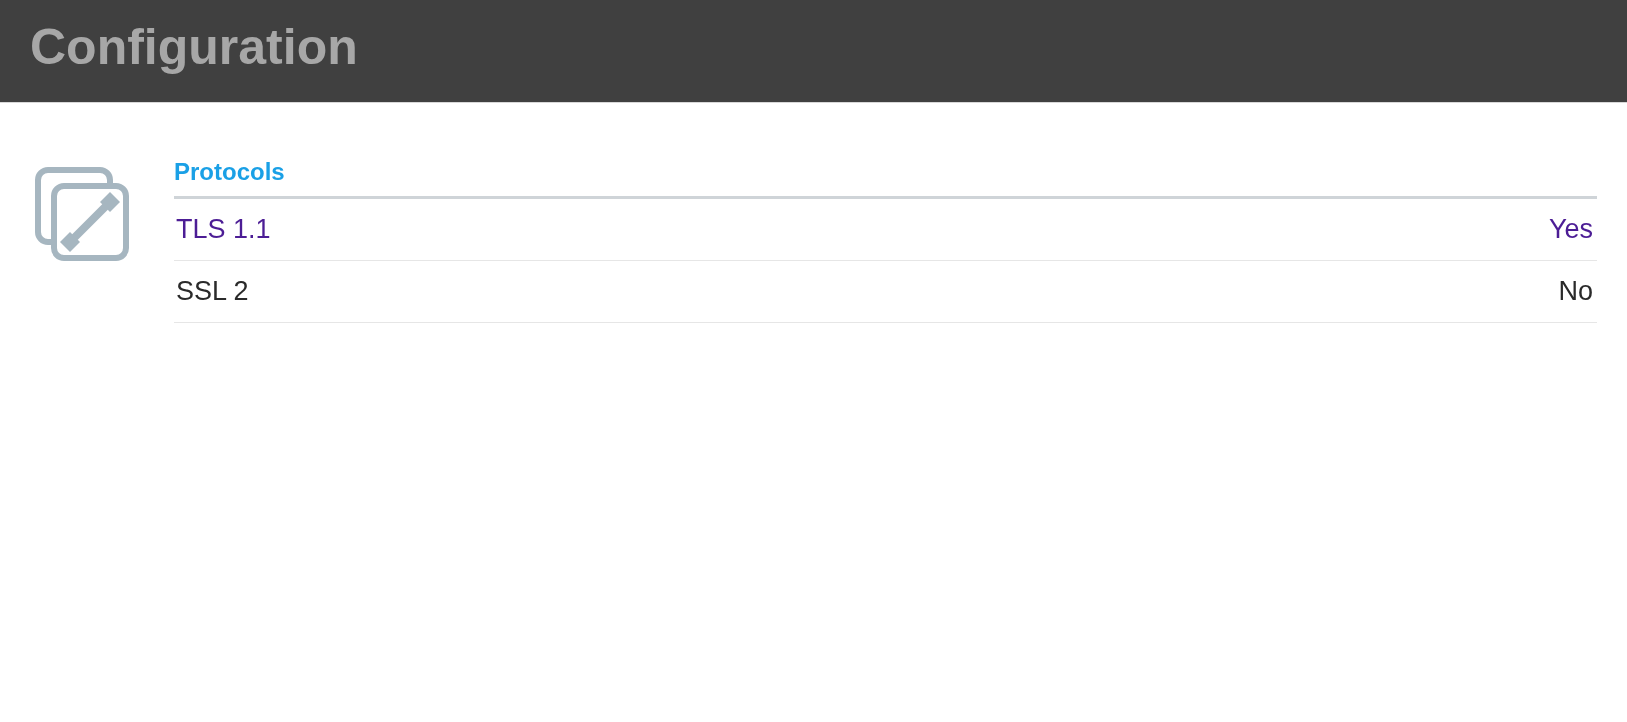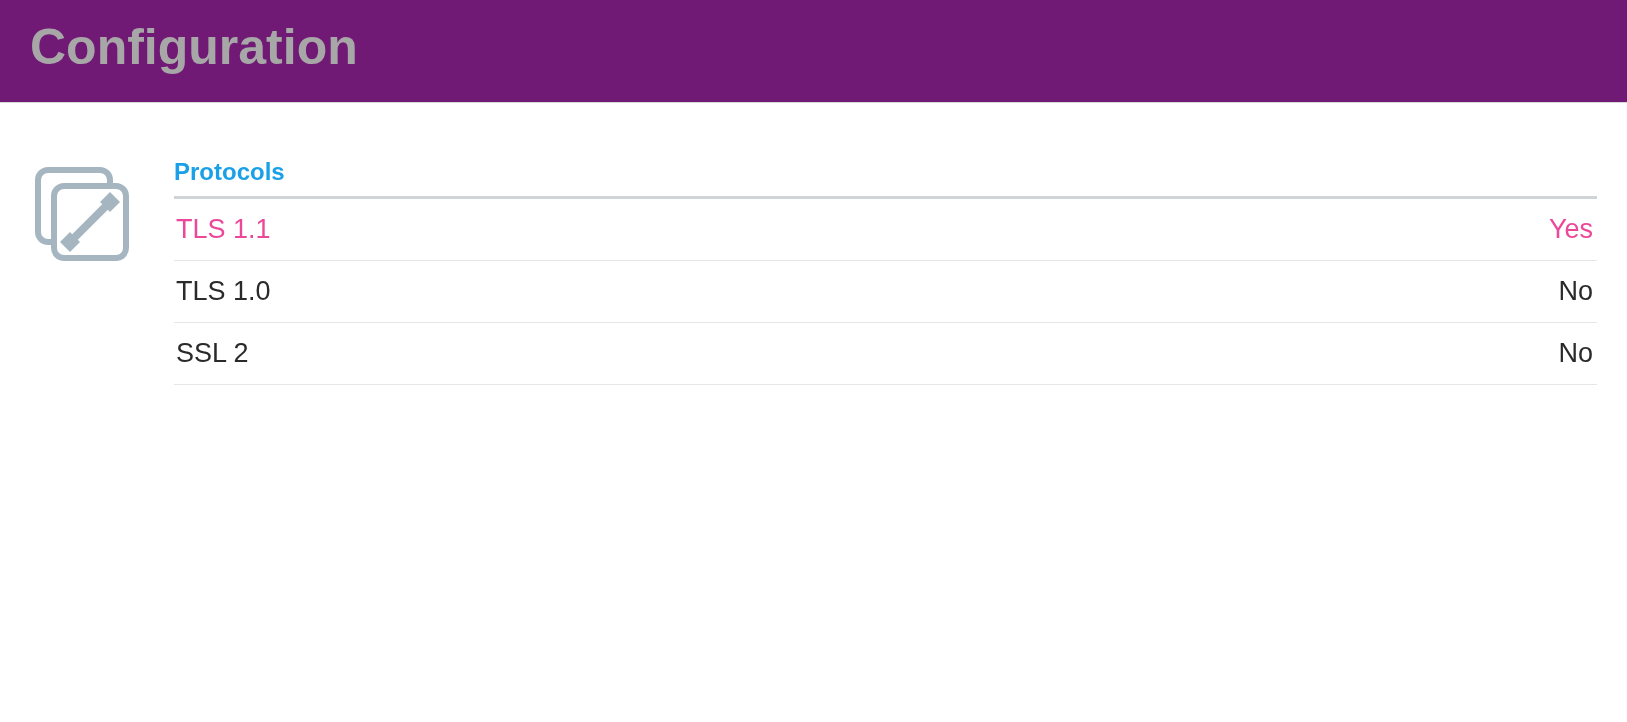--- a/index.html
+++ b/index.html
@@ -2,21 +2,21 @@
 <html><head>
   <meta charset="utf-8">
   <style>
     * { margin: 0; padding: 0; box-sizing: border-box; }
     body {
       font-family: -apple-system, BlinkMacSystemFont, "Segoe UI", Helvetica, Arial, sans-serif;
       background: #fff;
       width: 1627px;
     }
     .header-band {
-      background: #701a75;
+      background: #404040;
       border-bottom: 1px solid #d8d8d8;
       padding: 18px 0 26px 30px;
     }
     .page-title {
       font-size: 50px;
       font-weight: 700;
       color: #a7a7a7;
     }
     .content-area {
       display: flex;
@@ -57,21 +57,21 @@
     }
     .proto-table td {
       padding: 15px 6px 15px 2px;
       vertical-align: middle;
     }
     .proto-table td:last-child {
       text-align: right;
       padding-right: 4px;
     }
     .c-green { color: #138a13; }
-    .c-orange { color: #ec4899; }
+    .c-orange { color: #4c1d95; }
     .c-black { color: #2a2a2a; }
     .footnote {
       color: #8b8b8b;
       font-size: 27px;
       padding: 16px 2px 0 2px;
     }
     .arrow {
       display: inline-block;
       vertical-align: middle;
     }
@@ -103,24 +103,20 @@
     <div class="section-title">Protocols</div>
     <hr class="section-rule">
 
     <table class="proto-table">
       <tbody id="proto-rows">
           <tr>
             <td><span class="c-orange">TLS 1.1</span></td>
             <td><span class="c-orange">Yes</span></td>
           </tr>
           <tr>
-            <td><span class="c-black">TLS 1.0</span></td>
-            <td><span class="c-black">No</span></td>
-          </tr>
-          <tr>
             <td><span class="c-black">SSL 2</span></td>
             <td><span class="c-black">No</span></td>
           </tr>
         </tbody>
     </table>
 
   </div>
 </div>
 
 </body></html>

